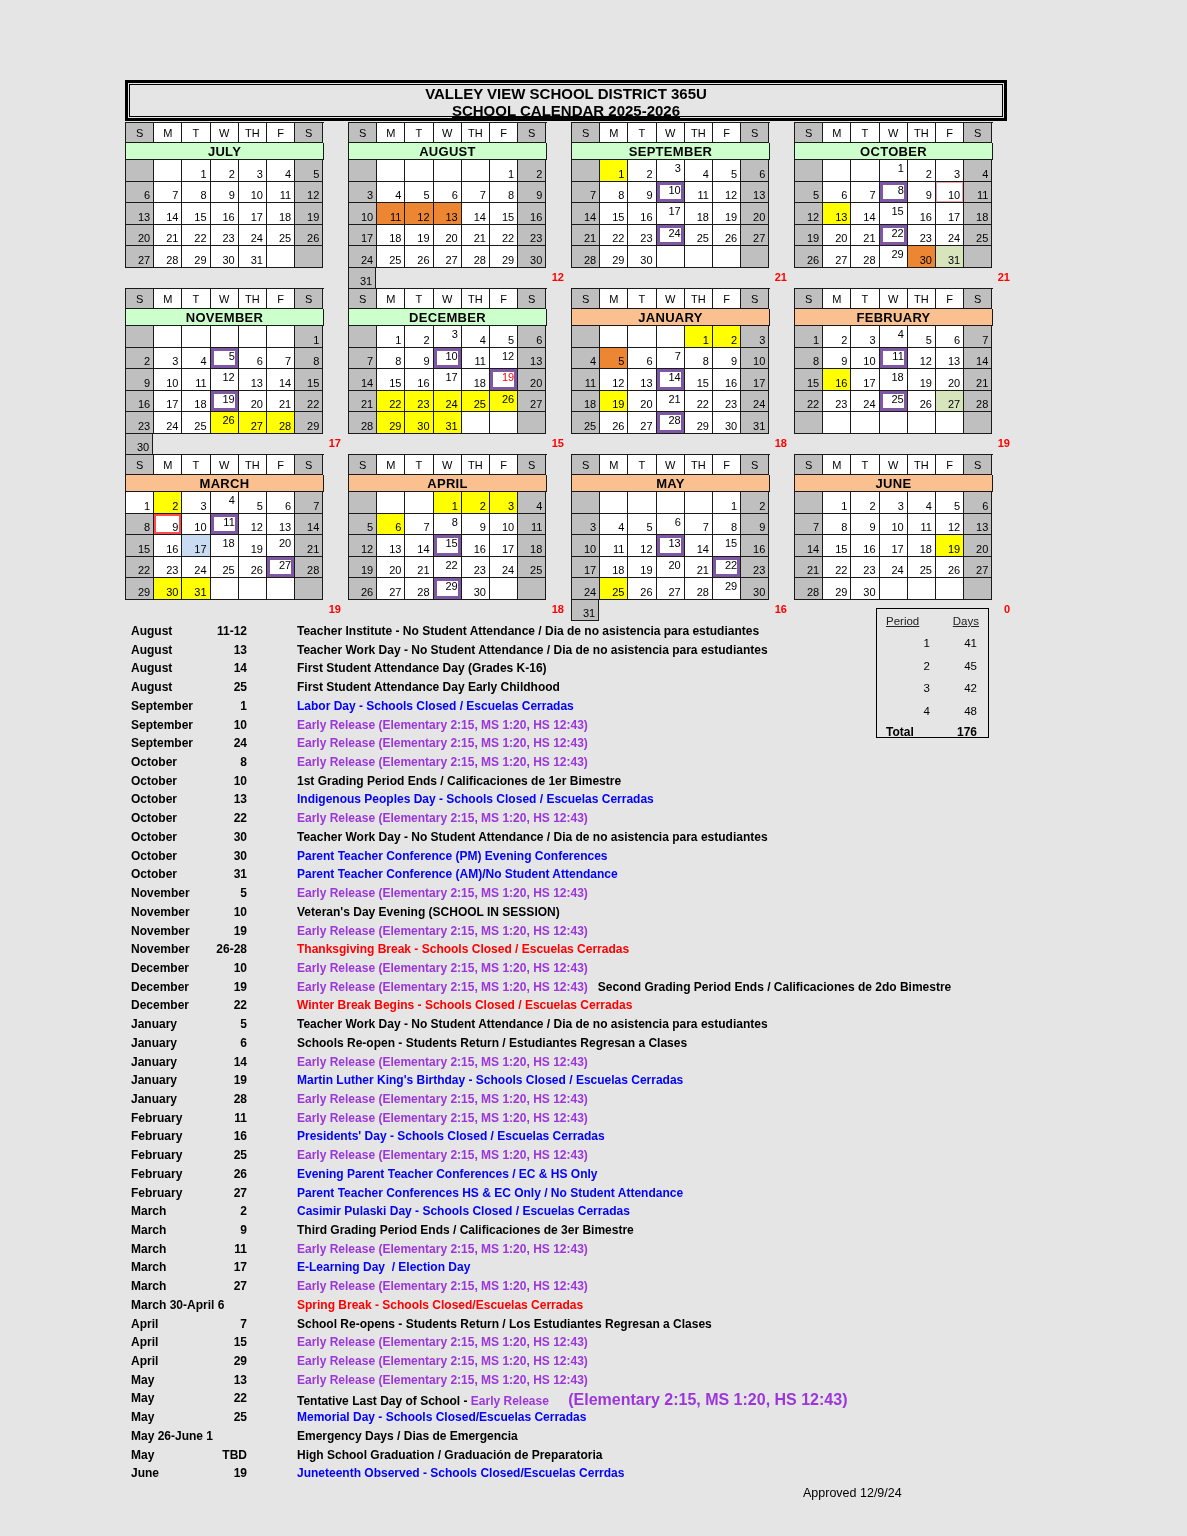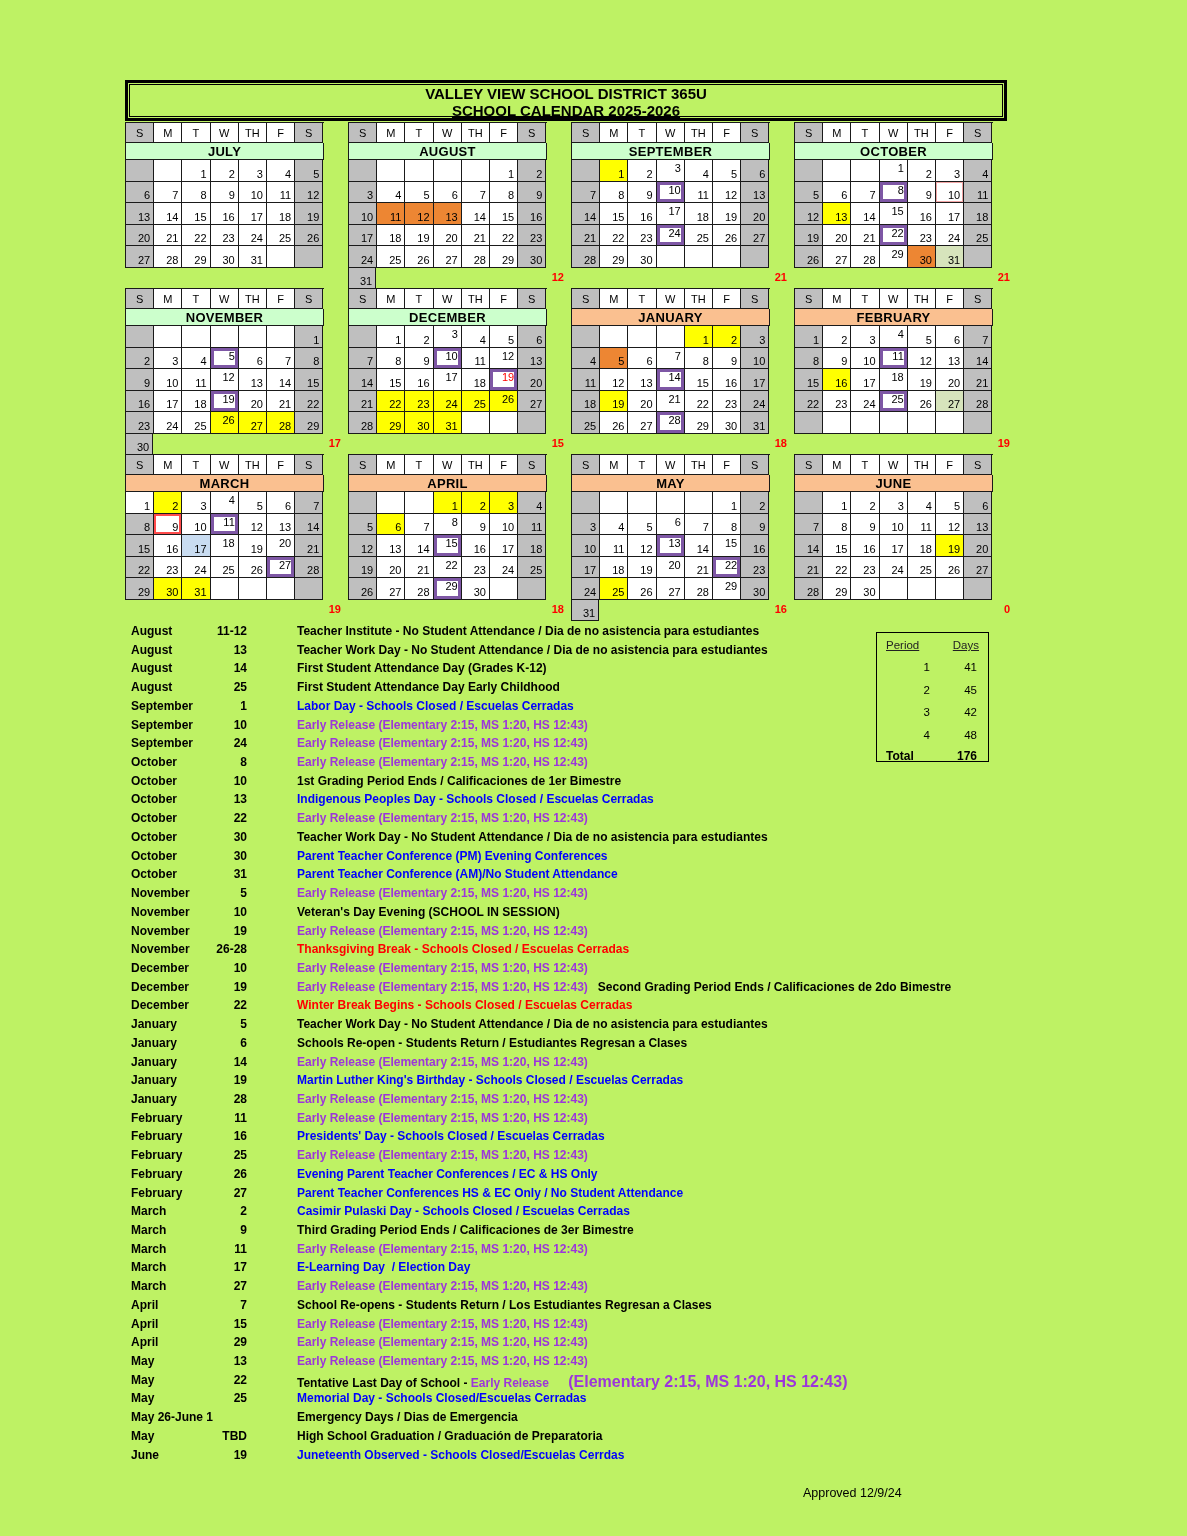--- a/index.html
+++ b/index.html
@@ -2,21 +2,21 @@
 <html style="--gray: #BFBFBF; --yellow: #FFFF00; --orange: #ED8633; --palegreen: #D7E4BC; --paleblue: #C9DCF1; --purple: #7E57A5; --boxred: #FF4B4B; --boxpink: #F2A5A5; --mgreen: #CCFFCC; --mpeach: #FAC090; --blue: #0000FF; --epurple: #9C36DB; --red: #FF0000;"><head>
 <meta charset="utf-8">
 <style>
   :root{
     --gray:#BFBFBF; --yellow:#FFFF00; --orange:#ED8633;
     --palegreen:#D7E4BC; --paleblue:#C9DCF1; --purple:#7E57A5;
     --boxred:#FF4B4B; --boxpink:#F2A5A5; --mgreen:#CCFFCC; --mpeach:#FAC090;
     --blue:#0000FF; --epurple:#9C36DB; --red:#FF0000;
   }
   html,body{margin:0;padding:0;}
-  .page{position:relative;width:1187px;height:1536px;background:#bef264;overflow:hidden;
+  .page{position:relative;width:1187px;height:1536px;background:#e5e5e5;overflow:hidden;
         font-family:"Liberation Sans",sans-serif;color:#000;}
   
   .title-box{position:absolute;left:125px;top:80px;width:882px;height:41px;
              border:3px solid #000;box-sizing:border-box;text-align:center;}
   .title-box::after{content:"";position:absolute;inset:1px;border:1px solid #000;pointer-events:none;}
   .tline1{font-size:15px;font-weight:bold;line-height:16px;margin-top:3px;}
   .tline2{font-size:15px;font-weight:bold;line-height:17px;text-decoration:underline;}
   
   #calendar{position:absolute;left:125px;top:122px;width:900px;height:502px;}
   .month{position:absolute;width:199px;}
@@ -52,21 +52,21 @@
   .mcount{position:absolute;right:-17px;top:3px;font-size:11px;font-weight:bold;color:var(--red);}
   
   #events{position:absolute;left:131px;top:624px;width:960px;}
   .evrow{position:relative;height:18.72px;}
   .evmonth{position:absolute;left:0;top:0;font-size:12px;font-weight:bold;white-space:nowrap;}
   .evdate{position:absolute;left:9px;top:0;width:107px;text-align:right;font-size:12px;font-weight:bold;}
   .evdesc{position:absolute;left:166px;top:0;font-size:12px;font-weight:bold;white-space:pre;}
   .seg.small{font-size:16px;margin-left:16px;}
   .c-black{color:#000;} .c-blue{color:var(--blue);} .c-purple{color:var(--epurple);} .c-red{color:var(--red);}
   
-  #summary{position:absolute;left:876px;top:632px;width:113px;height:130px;
+  #summary{position:absolute;left:876px;top:608px;width:113px;height:130px;
            border:1.5px solid #000;box-sizing:border-box;padding:6px 9px 4px;font-size:11.5px;}
   .sthead{display:flex;justify-content:space-between;color:#222;height:17px;}
   .sthead span{text-decoration:underline;}
   .strow{display:flex;height:22.5px;align-items:center;}
   .stc1{width:44px;text-align:right;}
   .stc2{flex:1;text-align:right;padding-right:2px;}
   .sttotal{display:flex;margin-top:3px;font-weight:bold;font-size:12px;}
   .sttotal .stval{flex:1;text-align:right;padding-right:2px;}
   
   .approved{position:absolute;left:795px;top:1486px;font-size:12.5px;margin-left:8px;}
@@ -716,21 +716,21 @@
         <div class="evdesc"><span class="seg c-black">Teacher Institute - No Student Attendance / Dia de no asistencia para estudiantes</span></div>
       </div>
       <div class="evrow">
         <div class="evmonth">August</div>
         <div class="evdate">13</div>
         <div class="evdesc"><span class="seg c-black">Teacher Work Day - No Student Attendance / Dia de no asistencia para estudiantes</span></div>
       </div>
       <div class="evrow">
         <div class="evmonth">August</div>
         <div class="evdate">14</div>
-        <div class="evdesc"><span class="seg c-black">First Student Attendance Day (Grades K-12)</span></div>
+        <div class="evdesc"><span class="seg c-black">First Student Attendance Day (Grades K-16)</span></div>
       </div>
       <div class="evrow">
         <div class="evmonth">August</div>
         <div class="evdate">25</div>
         <div class="evdesc"><span class="seg c-black">First Student Attendance Day Early Childhood</span></div>
       </div>
       <div class="evrow">
         <div class="evmonth">September</div>
         <div class="evdate">1</div>
         <div class="evdesc"><span class="seg c-blue">Labor Day - Schools Closed / Escuelas Cerradas</span></div>
@@ -882,20 +882,25 @@
       </div>
       <div class="evrow">
         <div class="evmonth">March</div>
         <div class="evdate">17</div>
         <div class="evdesc"><span class="seg c-blue">E-Learning Day  / Election Day</span></div>
       </div>
       <div class="evrow">
         <div class="evmonth">March</div>
         <div class="evdate">27</div>
         <div class="evdesc"><span class="seg c-purple">Early Release (Elementary 2:15, MS 1:20, HS 12:43)</span></div>
+      </div>
+      <div class="evrow">
+        <div class="evmonth">March 30-April 6</div>
+        <div class="evdate"></div>
+        <div class="evdesc"><span class="seg c-red">Spring Break - Schools Closed/Escuelas Cerradas</span></div>
       </div>
       <div class="evrow">
         <div class="evmonth">April</div>
         <div class="evdate">7</div>
         <div class="evdesc"><span class="seg c-black">School Re-opens - Students Return / Los Estudiantes Regresan a Clases</span></div>
       </div>
       <div class="evrow">
         <div class="evmonth">April</div>
         <div class="evdate">15</div>
         <div class="evdesc"><span class="seg c-purple">Early Release (Elementary 2:15, MS 1:20, HS 12:43)</span></div>

